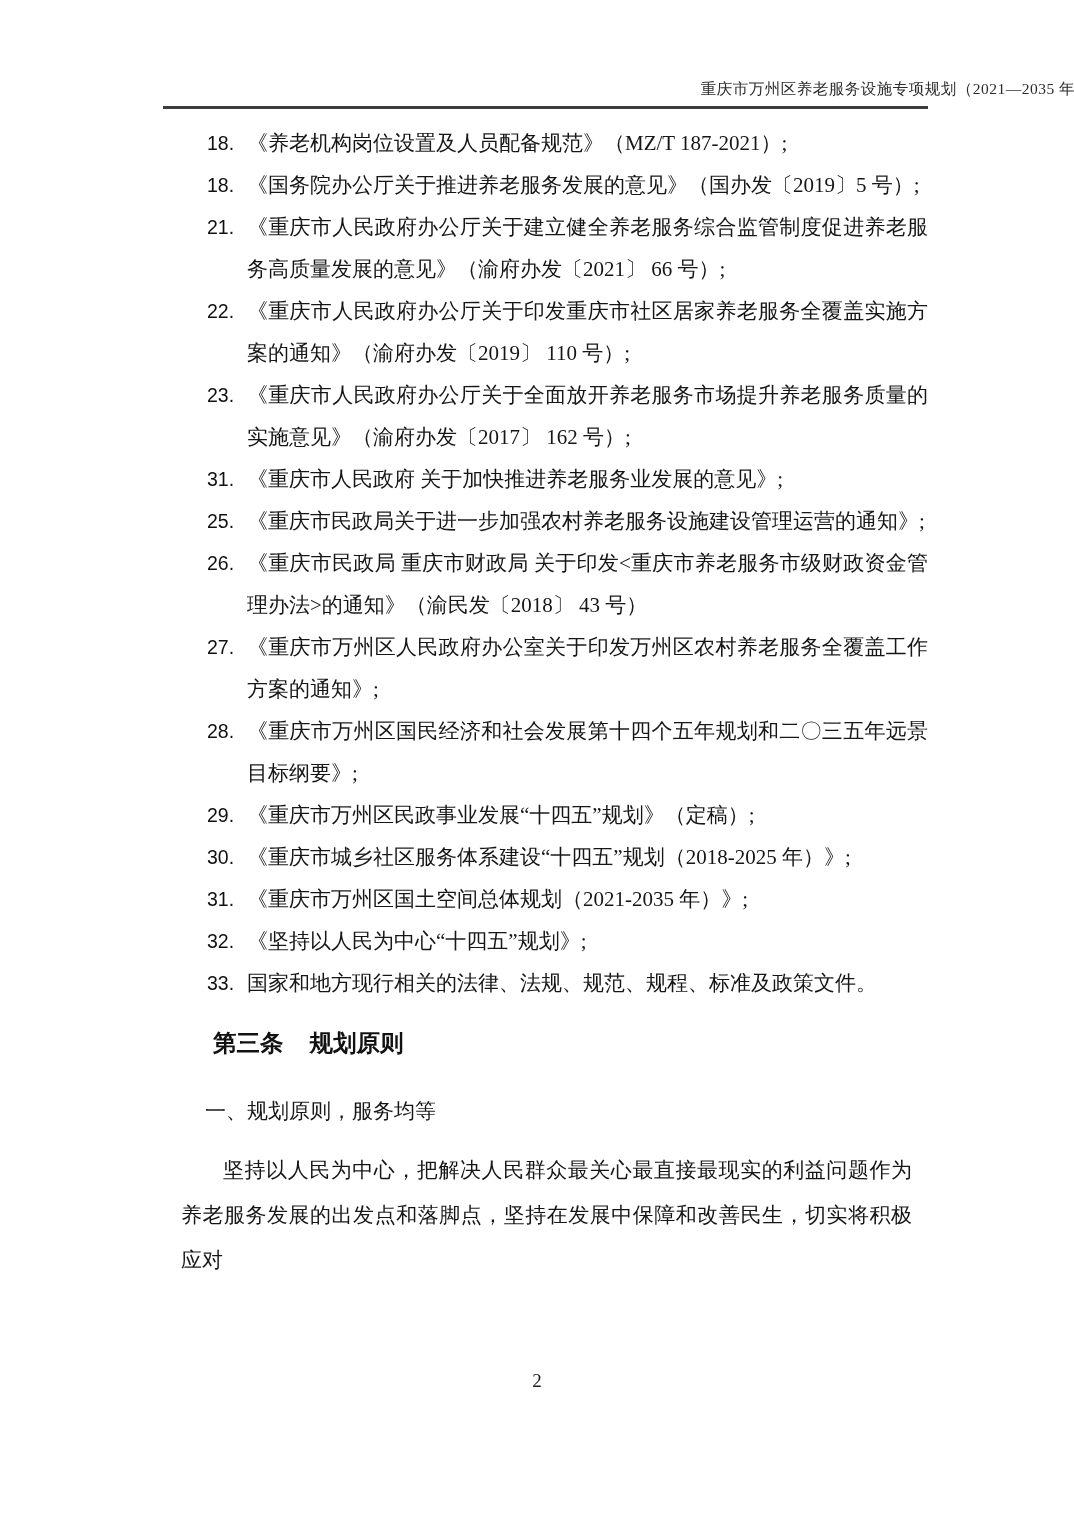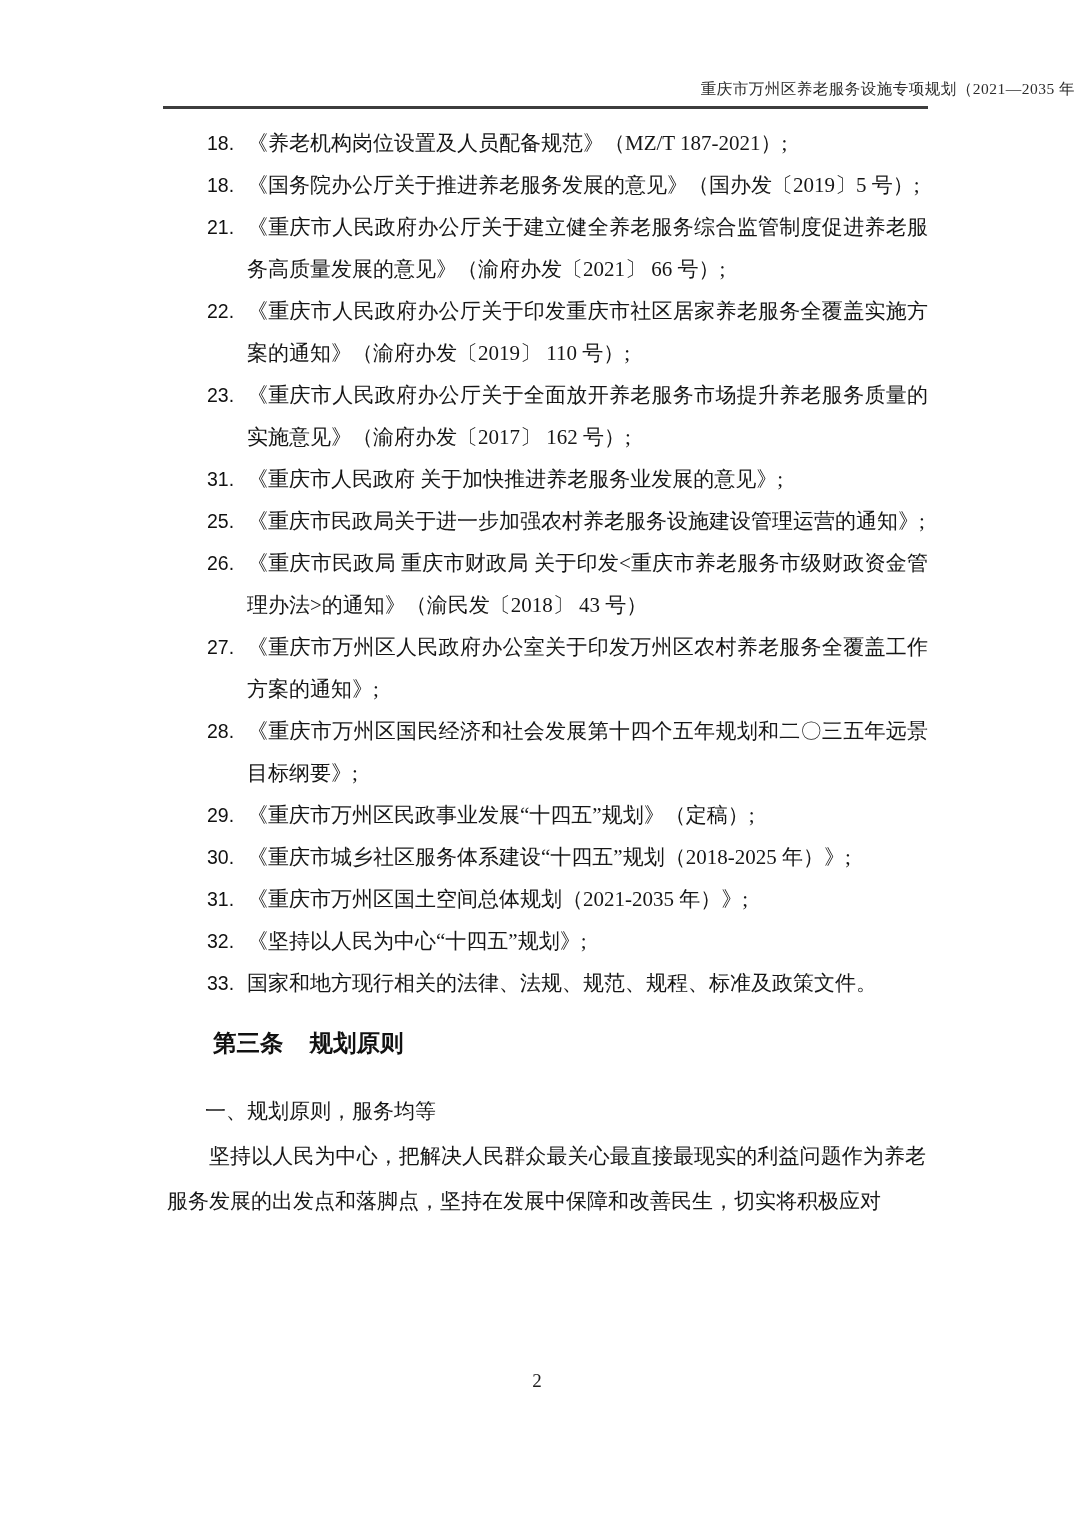--- a/index.html
+++ b/index.html
@@ -50,21 +50,21 @@
     color:#111111;
   }
   .section-title{margin-left:26px;}
   .subsection{
     margin-top:32px;
     padding-left:40px;
     font-size:21px;
     line-height:42px;
   }
   .body-paragraph{
-    margin:2px;
+    margin:16px;
     font-size:21px;
     line-height:45px;
     text-align:justify;
     text-indent:42px;
   }
   .page-number{
     position:absolute;top:1370px;left:0;width:1074px;
     text-align:center;
     font-size:19px;
     color:#1d1d1d;

